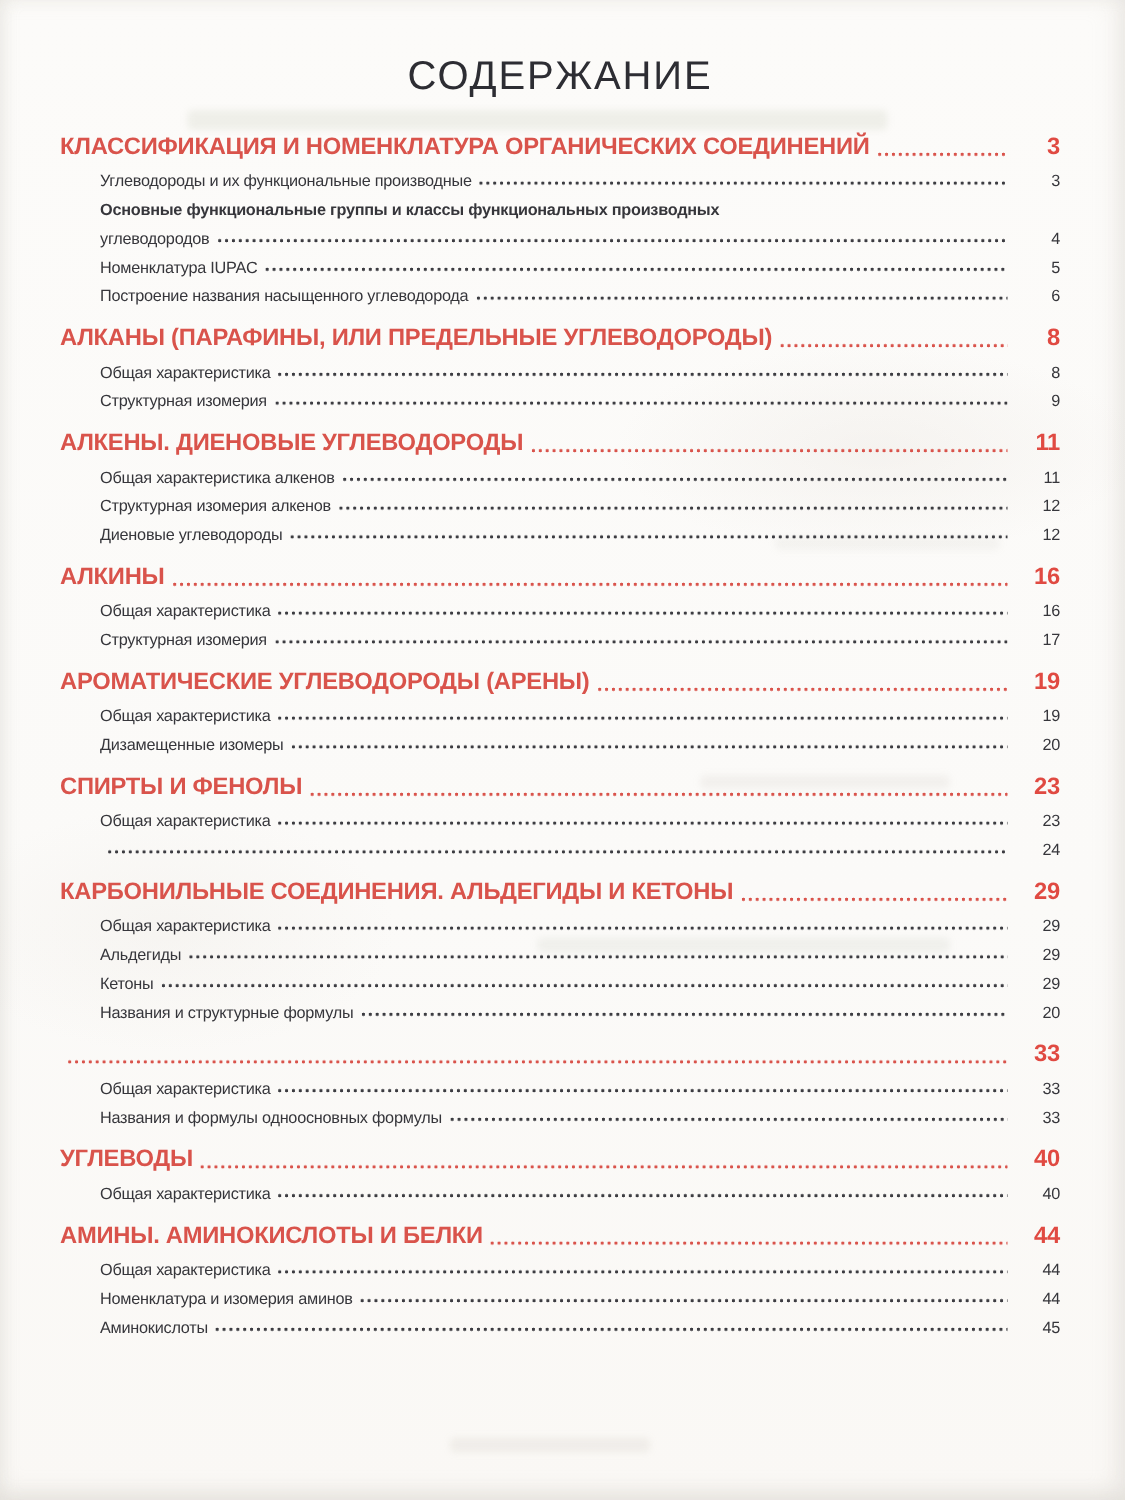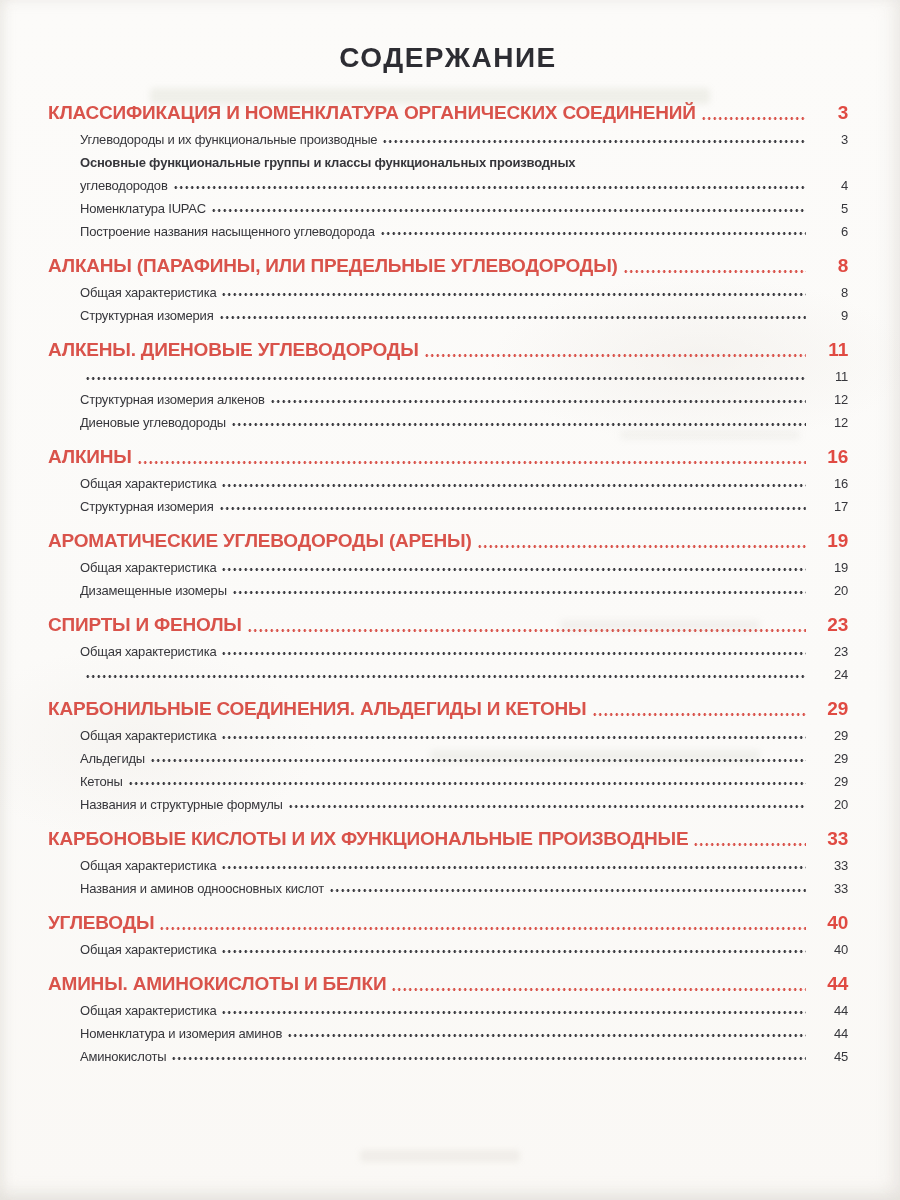--- a/index.html
+++ b/index.html
@@ -14,22 +14,22 @@
     background:
       radial-gradient(ellipse 300px 120px at 78% 30%, rgba(233,228,222,.35), transparent 70%),
       radial-gradient(ellipse 260px 140px at 15% 62%, rgba(236,232,226,.30), transparent 70%),
       linear-gradient(180deg,#fcfbf9 0%, #fbfaf8 60%, #faf8f5 100%);
     box-shadow: inset 0 -8px 16px rgba(185,180,173,.22), inset -10px 0 18px rgba(195,190,184,.14), inset 6px 0 10px rgba(210,206,200,.10);
     padding:40px 52px 0 48px;
     box-sizing:border-box;
   }
   .title{
     text-align:center;
-    font-size:28px;
-    font-weight:bold;
+    font-size:32px;
+    font-weight:normal;
     letter-spacing:1.5px;
     color:#2d2d33;
     margin:2px 0 26px 0;
   }
   .toc-section{margin-top:14px;}
   .toc-section:first-child{margin-top:4px;}
   .toc-row{
     display:flex;
     align-items:flex-end;
   }
@@ -140,20 +140,21 @@
           <span class="pagenum">9</span>
         </div>
       </section>
       <section class="toc-section">
         <div class="toc-row head-row">
           <span class="row-label">АЛКЕНЫ. ДИЕНОВЫЕ УГЛЕВОДОРОДЫ</span>
           <span class="leader"></span>
           <span class="pagenum">11</span>
         </div>
         <div class="toc-row sub-row">
+          <span class="row-label">Общая характеристика алкенов</span>
           <span class="leader"></span>
           <span class="pagenum">11</span>
         </div>
         <div class="toc-row sub-row">
           <span class="row-label">Структурная изомерия алкенов</span>
           <span class="leader"></span>
           <span class="pagenum">12</span>
         </div>
         <div class="toc-row sub-row">
           <span class="row-label">Диеновые углеводороды</span>
@@ -233,31 +234,30 @@
           <span class="pagenum">29</span>
         </div>
         <div class="toc-row sub-row">
           <span class="row-label">Названия и структурные формулы</span>
           <span class="leader"></span>
           <span class="pagenum">20</span>
         </div>
       </section>
       <section class="toc-section">
         <div class="toc-row head-row">
-          <span class="row-label">КАРБОНОВЫЕ КИСЛОТЫ И ИХ ФУНКЦИОНАЛЬНЫЕ ПРОИЗВОДНЫЕ</span>
           <span class="leader"></span>
           <span class="pagenum">33</span>
         </div>
         <div class="toc-row sub-row">
           <span class="row-label">Общая характеристика</span>
           <span class="leader"></span>
           <span class="pagenum">33</span>
         </div>
         <div class="toc-row sub-row">
-          <span class="row-label">Названия и аминов одноосновных кислот</span>
+          <span class="row-label">Названия и формулы одноосновных формулы</span>
           <span class="leader"></span>
           <span class="pagenum">33</span>
         </div>
       </section>
       <section class="toc-section">
         <div class="toc-row head-row">
           <span class="row-label">УГЛЕВОДЫ</span>
           <span class="leader"></span>
           <span class="pagenum">40</span>
         </div>

